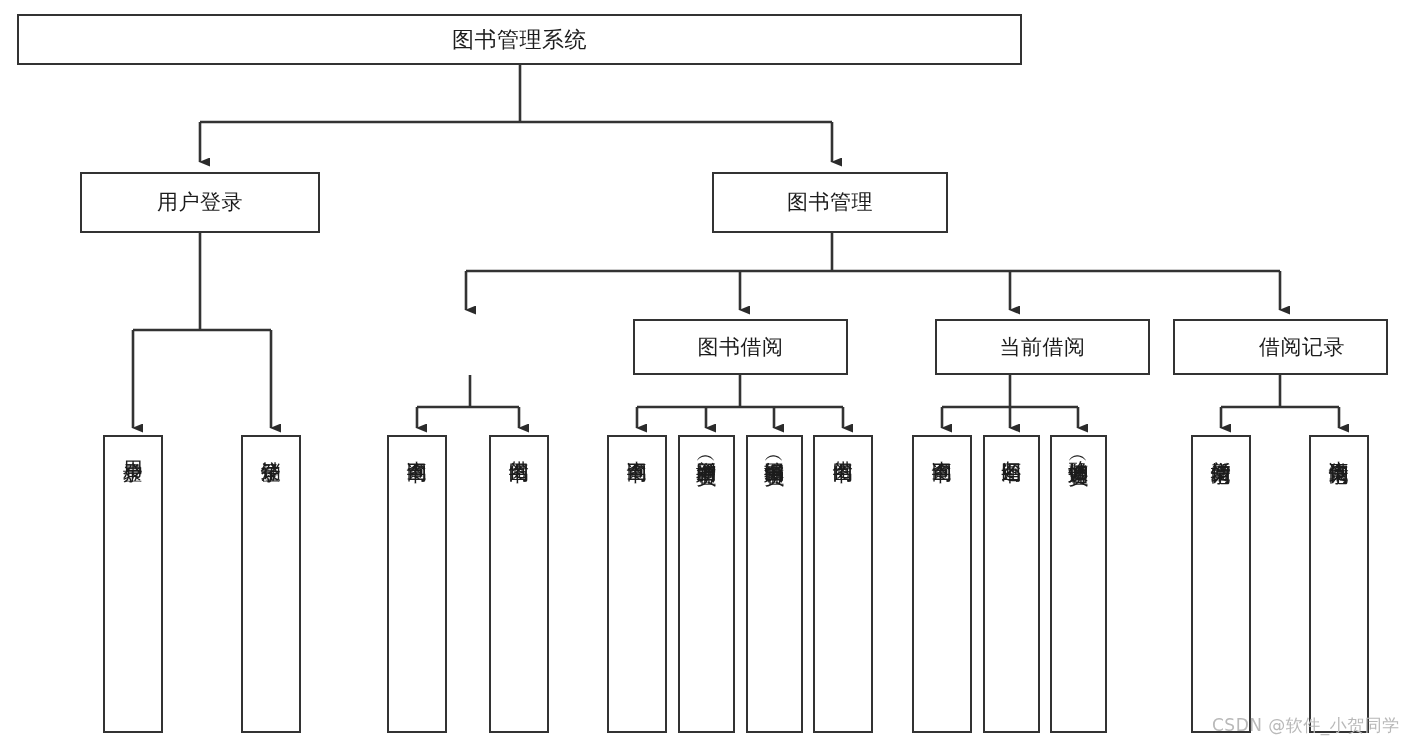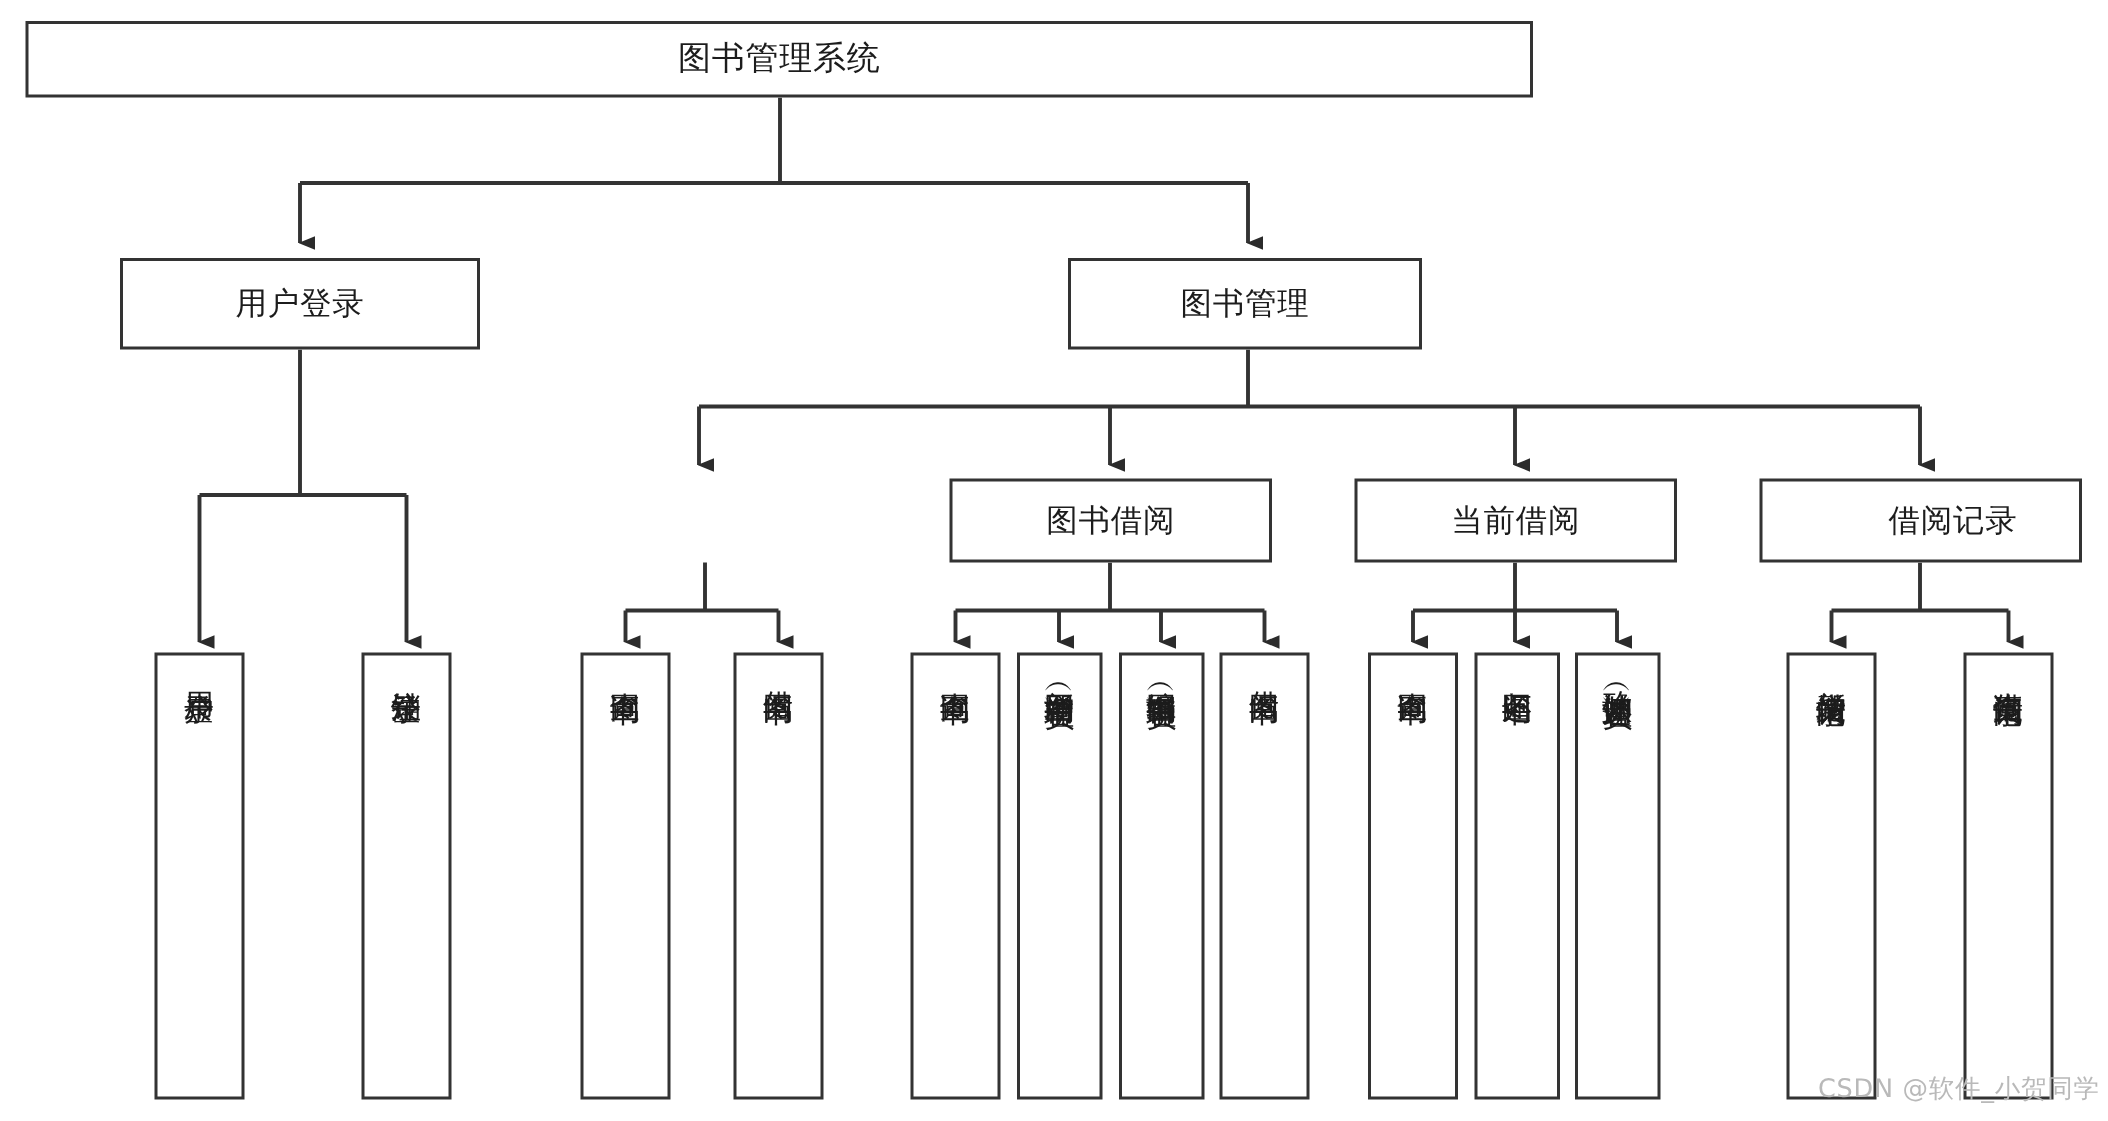--- a/index.html
+++ b/index.html
@@ -130,21 +130,21 @@
   <div class="node" style="left:80px; top:172px; width:240px; height:61px;">
     <span class="label">用户登录</span>
   </div>
   <div class="node" style="left:712px; top:172px; width:236px; height:61px;text-align:center;">
     <span class="label">图书管理</span>
   </div>
 
   <div class="node" style="left:633px; top:319px; width:215px; height:56px;">
     <span class="label">图书借阅</span>
   </div>
-  <div class="node" style="left:903px; top:319px; width:215px; height:56px;text-align:right;">
+  <div class="node" style="left:935px; top:319px; width:215px; height:56px;text-align:right;">
     <span class="label">当前借阅</span>
   </div>
   <div class="node" style="left:1173px; top:319px; width:215px; height:56px;padding-left:43px;">
     <span class="label">借阅记录</span>
   </div>
 
   <div class="node leaf" style="left:103px; top:435px; width:60px; height:298px;">
     <span class="label">用户登录</span>
   </div>
   <div class="node leaf" style="left:241px; top:435px; width:60px; height:298px;">

